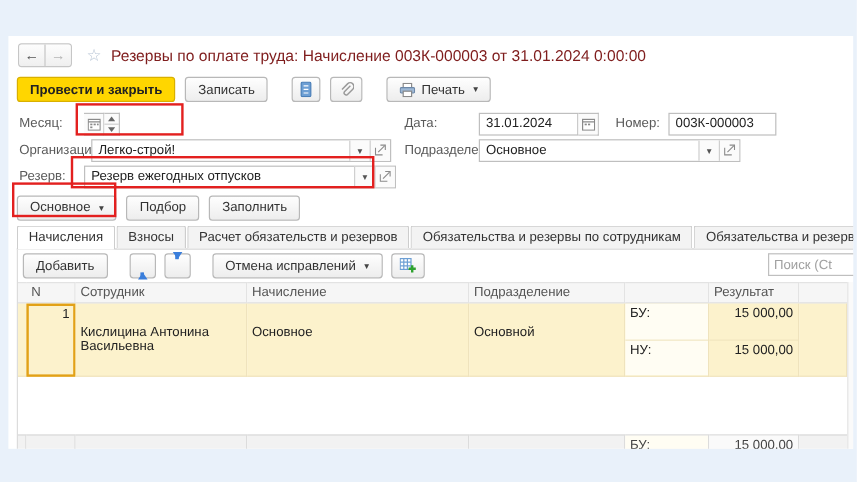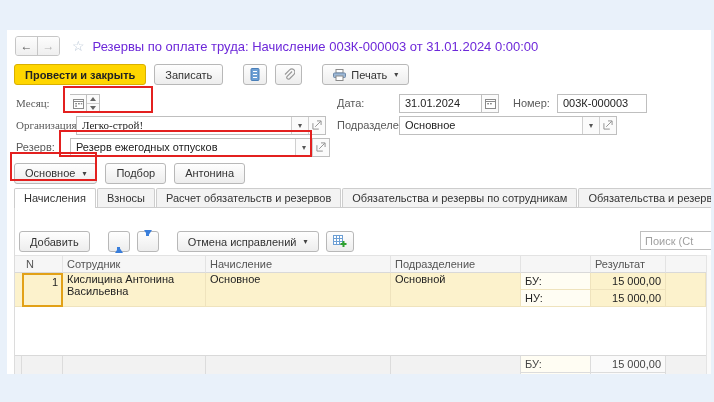--- a/index.html
+++ b/index.html
@@ -13,33 +13,33 @@
     position:absolute;left:7px;top:30px;width:704px;height:344px;
     background:#fff;box-sizing:border-box;padding-top:5px;overflow:hidden;
   }
   
   .title-row{display:flex;align-items:center;height:22px;padding-left:8px;margin-bottom:6px;}
   .navgrp{display:inline-flex;border:1px solid #c6c6c6;border-radius:3px;overflow:hidden;background:#f7f7f7;}
   .navbtn{width:21px;height:18px;display:flex;align-items:center;justify-content:center;font-size:12px;color:#555;background:linear-gradient(#fdfdfd,#efefef);cursor:default;}
   .navbtn+.navbtn{border-left:1px solid #c6c6c6;}
   .navbtn.disabled{color:#b5b5b5;}
   .star{margin:0 8px 0 12px;color:#b9c6d6;font-size:14px;line-height:1;}
-  .doc-title{font-size:13px;color:#6d28d9;}
+  .doc-title{font-size:13px;color:#7f1d1d;}
   
   .toolbar{display:flex;align-items:center;gap:8px;height:23px;padding-left:7px;margin-bottom:7px;}
   .btn{display:inline-flex;align-items:center;gap:5px;height:21px;box-sizing:border-box;
     padding:0 10px;font-size:11px;color:#333;background:linear-gradient(#fefefe,#ededed);
     border:1px solid #b8b8b8;border-radius:3px;white-space:nowrap;}
   .btn.primary{background:#ffd600;border-color:#d9b000;font-weight:bold;color:#222;}
   .btn.iconbtn{padding:0 6px;}
   .caret{font-size:8px;color:#444;margin-left:2px;}
   .tb-gap{width:4px;}
   
   .frow{display:flex;align-items:center;height:20px;margin-bottom:2px;padding-left:9px;font-size:11px;color:#5a5a5a;}
-  .fl-left{width:321px;display:flex;align-items:center;font-family:Liberation Serif, serif;}
+  .fl-left{width:321px;display:flex;align-items:center;}
   .flabel{display:inline-block;}
   .lab-month,.lab-org,.lab-res{width:54px;}
   .lab-date{width:62px;}
   .lab-dep{width:62px;}
   .lab-num{width:44px;margin-left:14px;}
   .fieldbox{display:inline-flex;align-items:center;height:19px;box-sizing:border-box;
     border:1px solid #bfbfbf;background:#fff;color:#222;font-size:11px;}
   .fval{padding:0 5px;white-space:nowrap;overflow:hidden;}
   .fbtn{width:16px;height:100%;display:flex;align-items:center;justify-content:center;border-left:1px solid #cfcfcf;background:#fbfbfb;}
   .combo-caret{font-size:8px;color:#555;}
@@ -50,37 +50,37 @@
   .tri-dn{width:0;height:0;border-left:3px solid transparent;border-right:3px solid transparent;border-top:4px solid #666;}
   
   .actions{display:flex;align-items:center;gap:8px;height:22px;margin:5px 0 3px 0;padding-left:7px;}
   
   .tabs{display:flex;align-items:flex-end;padding-left:7px;height:20px;position:relative;z-index:2;}
   .tab{box-sizing:border-box;height:19px;padding:3px 9px 0 9px;font-size:11px;color:#333;
     background:#f3f3f3;border:1px solid #cdcdcd;border-bottom:none;border-radius:2px 2px 0 0;margin-right:1px;white-space:nowrap;}
   .tab.active{background:#fff;height:20px;margin-bottom:-1px;}
   
   .panel{position:relative;margin-left:7px;width:697px;border-top:1px solid #cdcdcd;border-left:1px solid #dcdcdc;box-sizing:border-box;background:#fff;z-index:1;}
-  .grid-toolbar{display:flex;align-items:center;gap:7px;height:27px;padding-left:4px;position:relative;margin-top:20px;}
+  .grid-toolbar{display:flex;align-items:center;gap:7px;height:27px;padding-left:4px;position:relative;}
   .arrowbtn{width:22px;height:21px;display:flex;flex-direction:column;align-items:center;justify-content:center;box-sizing:border-box;
     border:1px solid #b8b8b8;border-radius:3px;background:linear-gradient(#fefefe,#ededed);}
   .bar-up{width:0;height:0;border-left:4px solid transparent;border-right:4px solid transparent;border-bottom:6px solid #3a7edb;}
   .bar-dn{width:0;height:0;border-left:4px solid transparent;border-right:4px solid transparent;border-top:6px solid #3a7edb;}
   .stem{width:3px;height:4px;background:#3a7edb;}
   .search{position:absolute;right:-3px;top:3px;width:74px;height:19px;box-sizing:border-box;border:1px solid #bfbfbf;
     font-size:11px;color:#999;padding:0 4px;font-family:inherit;}
   .search::placeholder{color:#a0a0a0;}
   
   .tablewrap{display:flex;}
   .tbl{width:691px;}
   .trow{display:grid;grid-template-columns:7px 41px 143px 185px 130px 70px 75px 40px;}
   .th{height:18px;box-sizing:border-box;background:#f6f6f6;border-bottom:1px solid #d9d9d9;border-top:1px solid #e3e3e3;
     font-size:11px;color:#555;padding:2px 4px;border-right:1px solid #e3e3e3;overflow:hidden;white-space:nowrap;}
   .selrow .cell{background:#fcf2cc;border-right:1px solid #efe3bd;border-bottom:1px solid #efe3bd;font-size:11px;color:#222;
-    padding:0 4px;box-sizing:border-box;overflow:hidden;}
+    padding:18px 4px;box-sizing:border-box;overflow:hidden;}
   .cell.num{text-align:right;}
   .ncell{border:2px solid #e2a117 !important;padding:1px 3px !important;}
   .subcol{display:flex;flex-direction:column;padding:0 !important;}
   .subcol>div{flex:1;box-sizing:border-box;padding:2px 4px;}
   .sublab>div{background:#fffdf3;border-bottom:1px solid #efe3bd;}
   .sublab>div:last-child{border-bottom:none;}
   .subval>div{background:#fcf2cc;text-align:right;border-bottom:1px solid #efe3bd;}
   .subval>div:last-child{border-bottom:none;}
   .bodyfill{height:48px;background:#fff;}
   .totrow .cell{background:#f2f2f2;border-right:1px solid #dcdcdc;border-top:1px solid #d9d9d9;font-size:11px;color:#444;
@@ -248,21 +248,21 @@
         </span>
     </span>
   </div>
 
   <div class="actions">
     <button class="btn">
       <span>Основное</span>
       <span class="caret">▾</span>
     </button>
     <button class="btn">Подбор</button>
-    <button class="btn">Антонина</button>
+    <button class="btn">Заполнить</button>
   </div>
 
   <div class="tabs">
     <span class="tab active">Начисления</span>
     <span class="tab">Взносы</span>
     <span class="tab">Расчет обязательств и резервов</span>
     <span class="tab">Обязательства и резервы по сотрудникам</span>
     <span class="tab">Обязательства и резервы (сводно)</span>
   </div>
 

